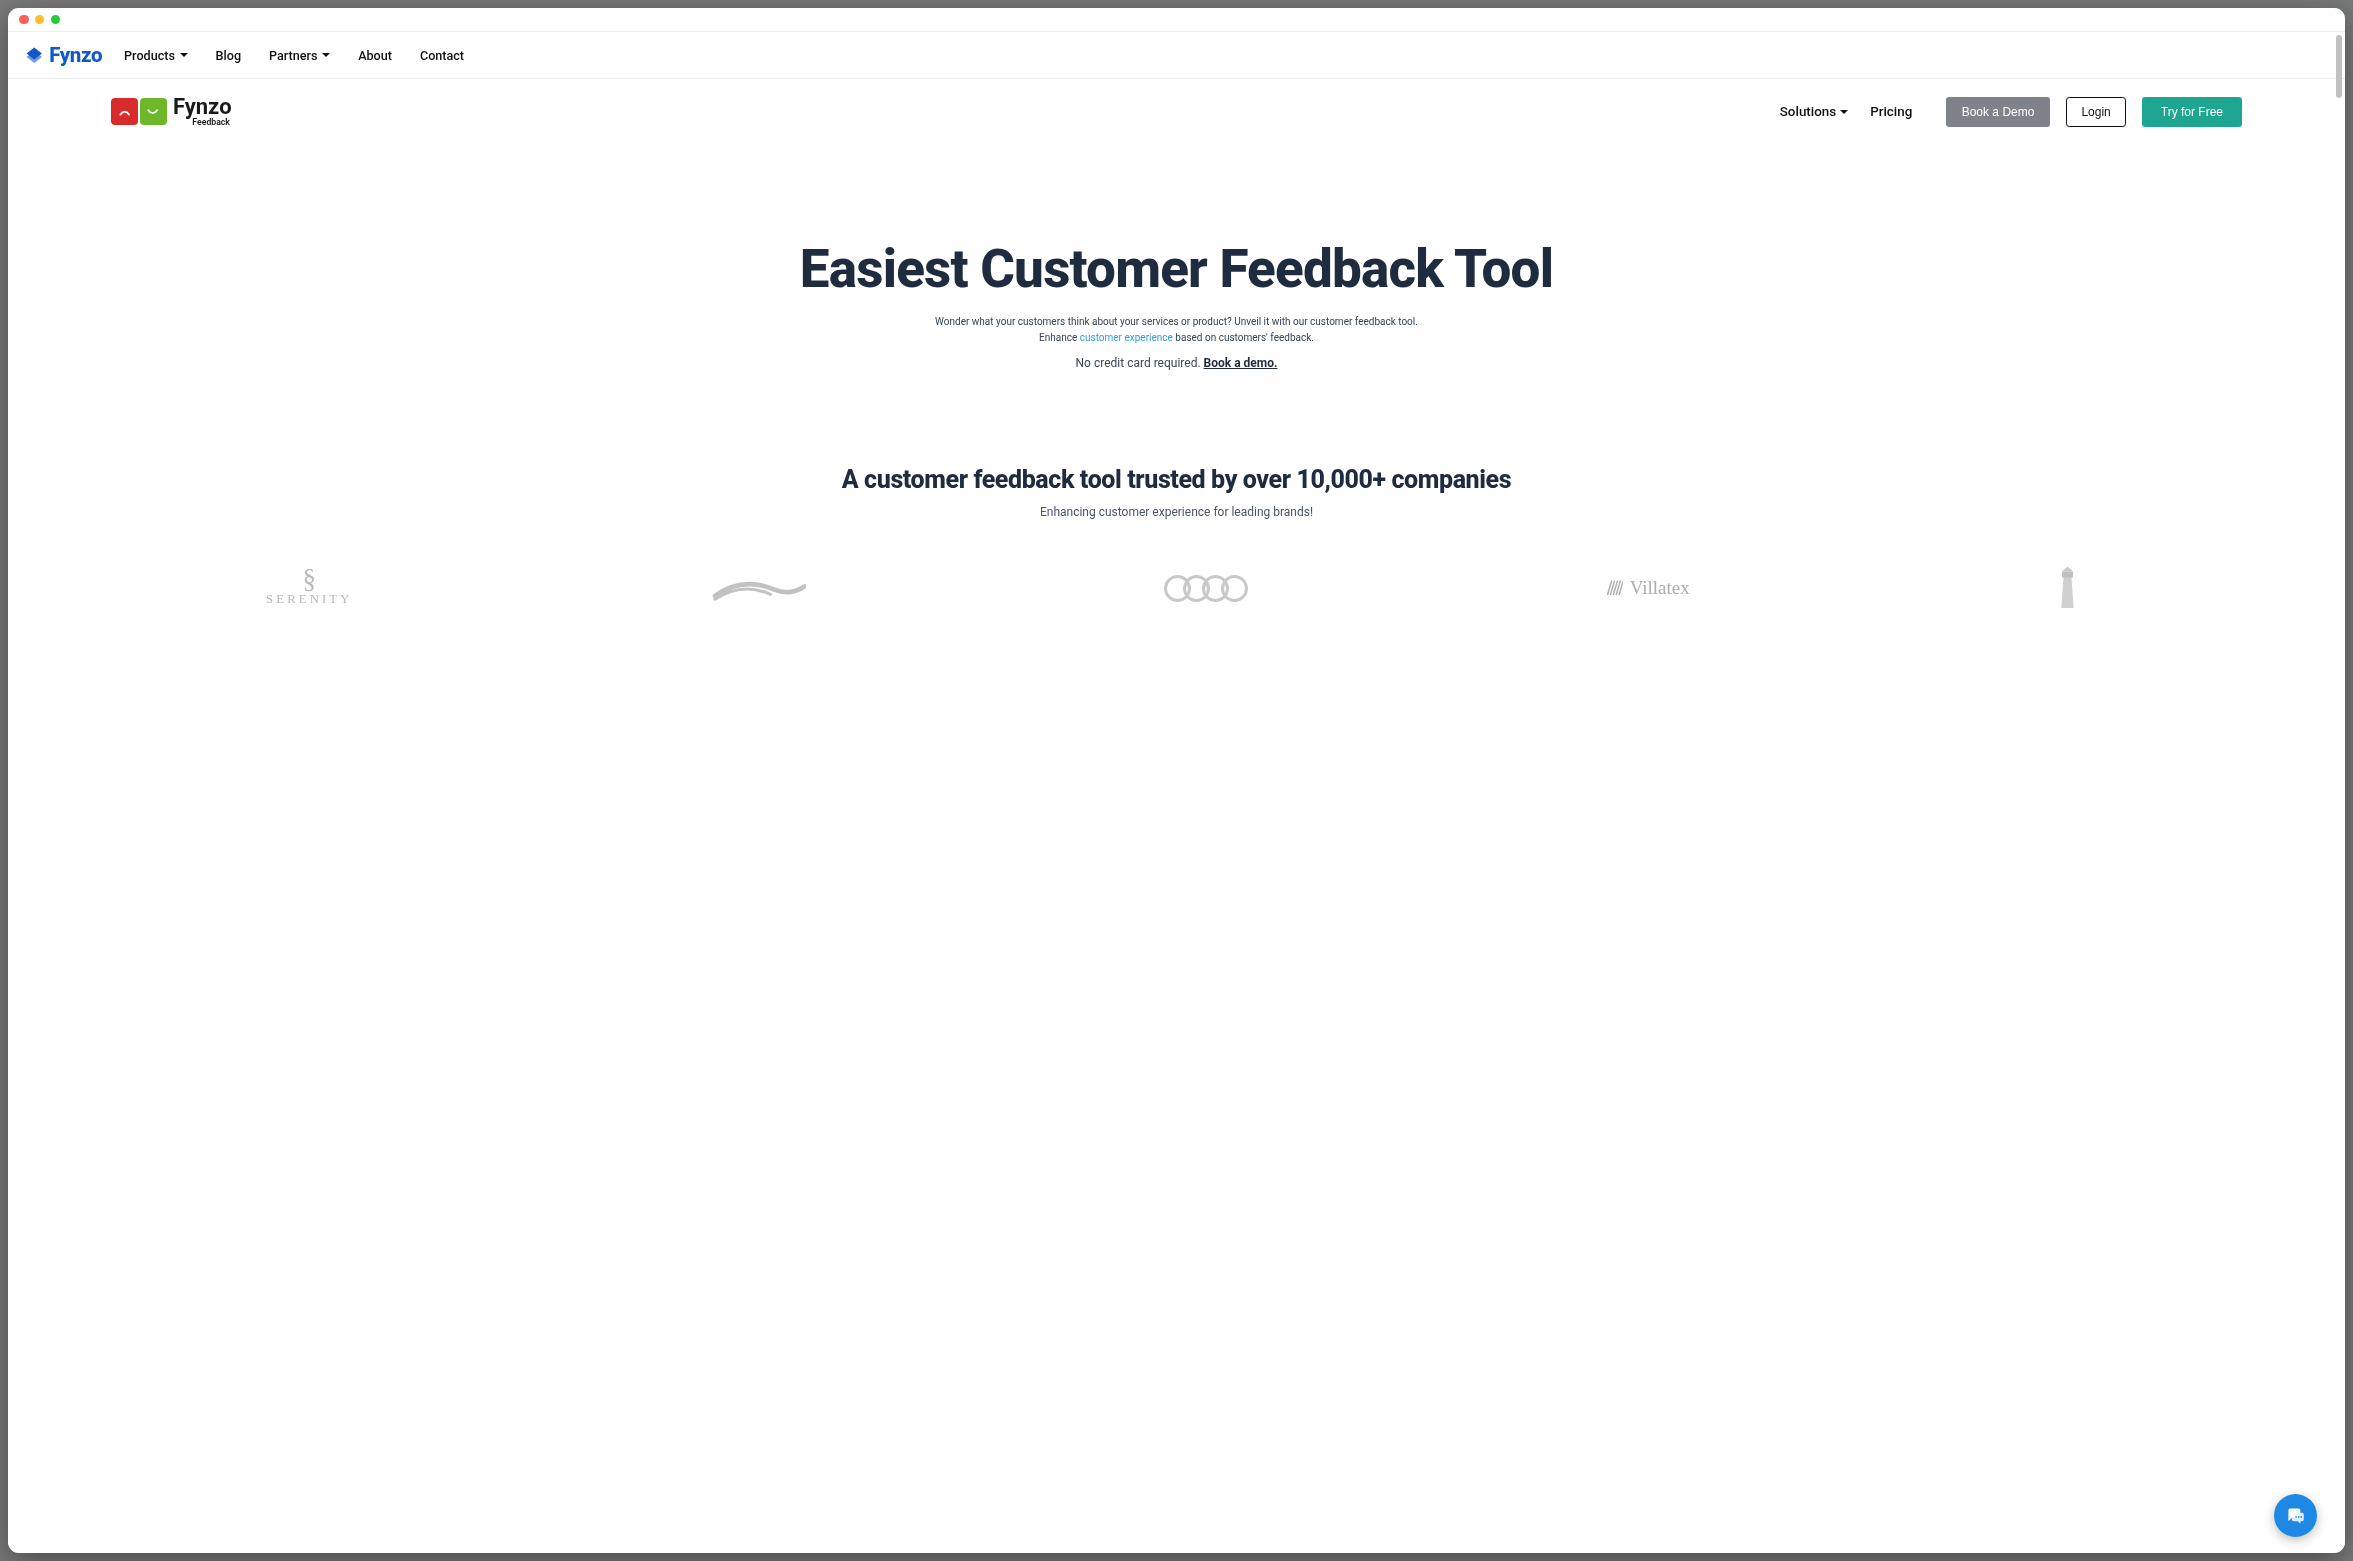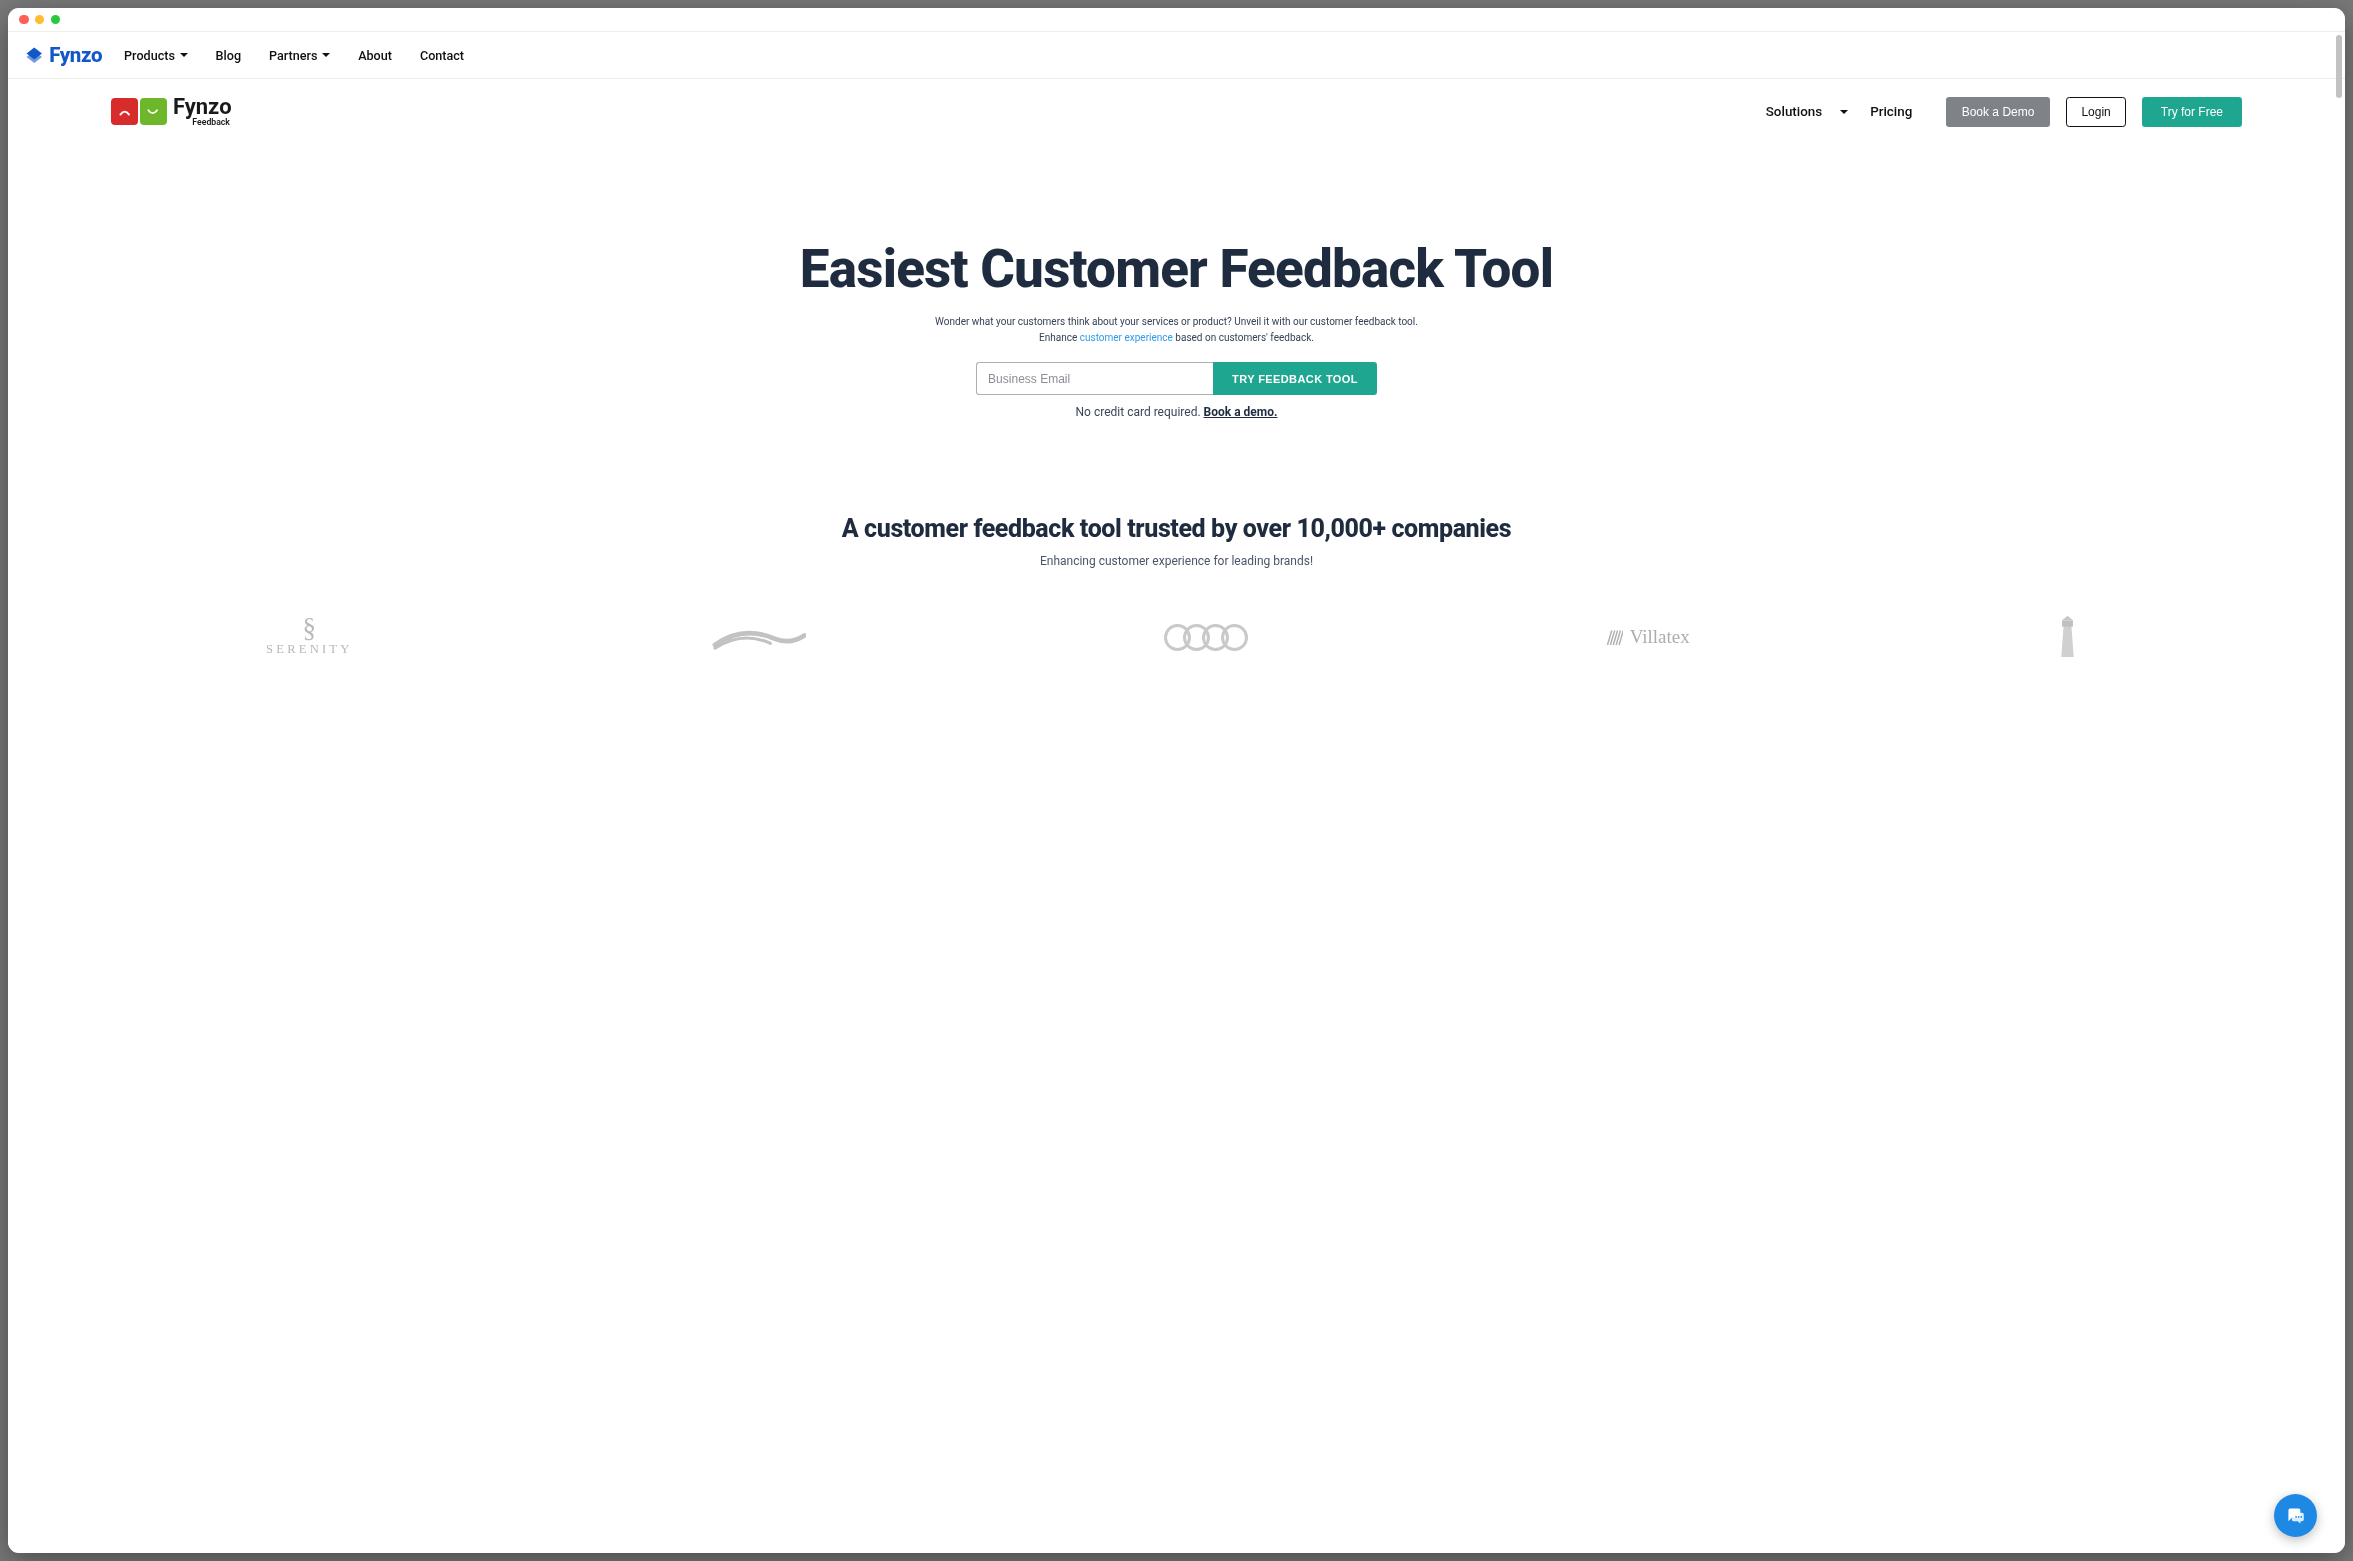--- a/index.html
+++ b/index.html
@@ -122,21 +122,21 @@
   }
   .sec-menu {
     display: flex;
     gap: 22px;
     margin-right: 17.4px;
   }
   .sec-menu-item {
     font-size: 13.4px;
     color: #111;
     font-weight: 500;
-    display: flex; align-items: center; gap: 18px;
+    display: flex; align-items: center; gap: 4px;
     cursor: pointer;
   }
   .btn {
     padding: 8px 16px;
     border-radius: 3.2px;
     font-size: 12px;
     font-weight: 500;
     cursor: pointer;
     border: none;
   }
@@ -328,24 +328,20 @@
         <button class="btn btn-login">Login</button>
         <button class="btn btn-try">Try for Free</button>
       </div>
     </div>
 
     <div class="hero">
       <h1>Easiest Customer Feedback Tool</h1>
       <p class="hero-sub">
         <span>Wonder what your customers think about your services or product? Unveil it with our customer feedback tool. Enhance </span><a href="#">customer experience</a><span> based on customers' feedback.</span>
       </p>
-      <div class="email-form">
-        <input class="email-input" type="email" placeholder="Business Email" style="">
-        <button class="email-submit">TRY FEEDBACK TOOL</button>
-      </div>
       <p class="hero-note">
         <span>No credit card required. </span><a href="#">Book a demo.</a>
       </p>
     </div>
 
     <div class="trusted">
       <h2>A customer feedback tool trusted by over 10,000+ companies</h2>
       <p class="trusted-sub">Enhancing customer experience for leading brands!</p>
       <div class="logos">
         <div class="logo-item">

